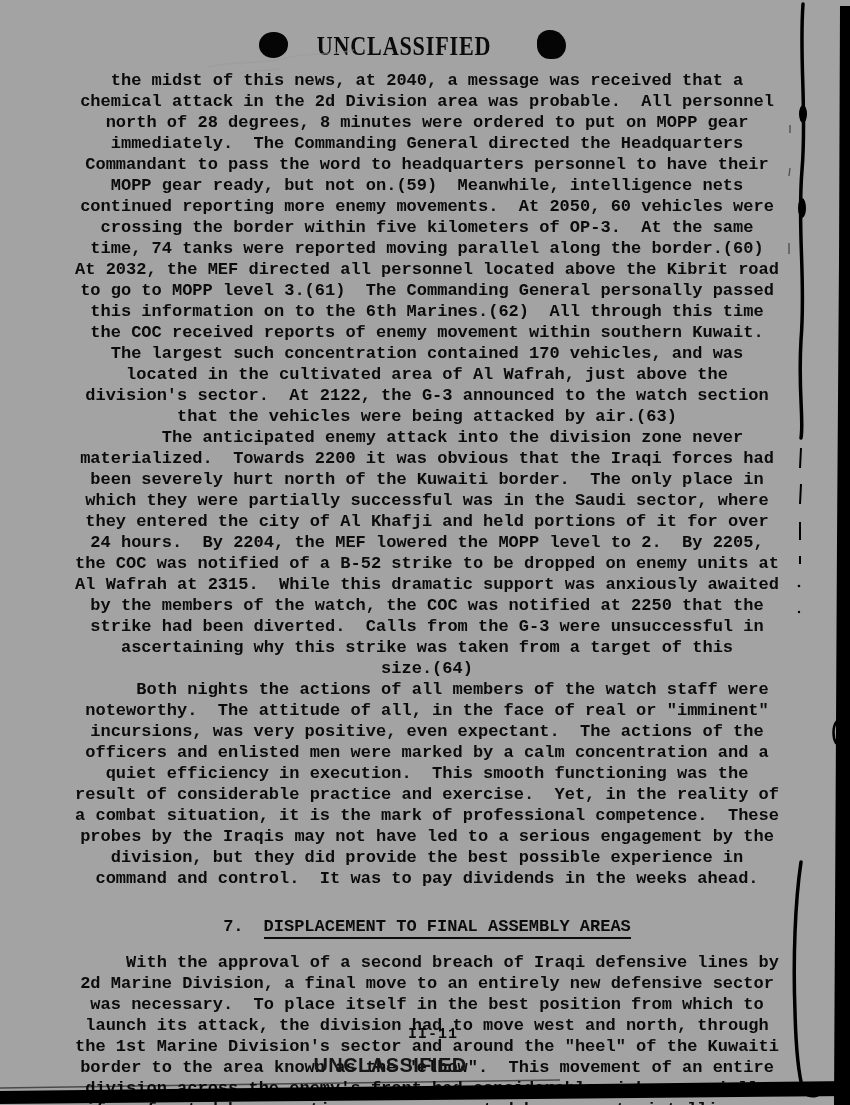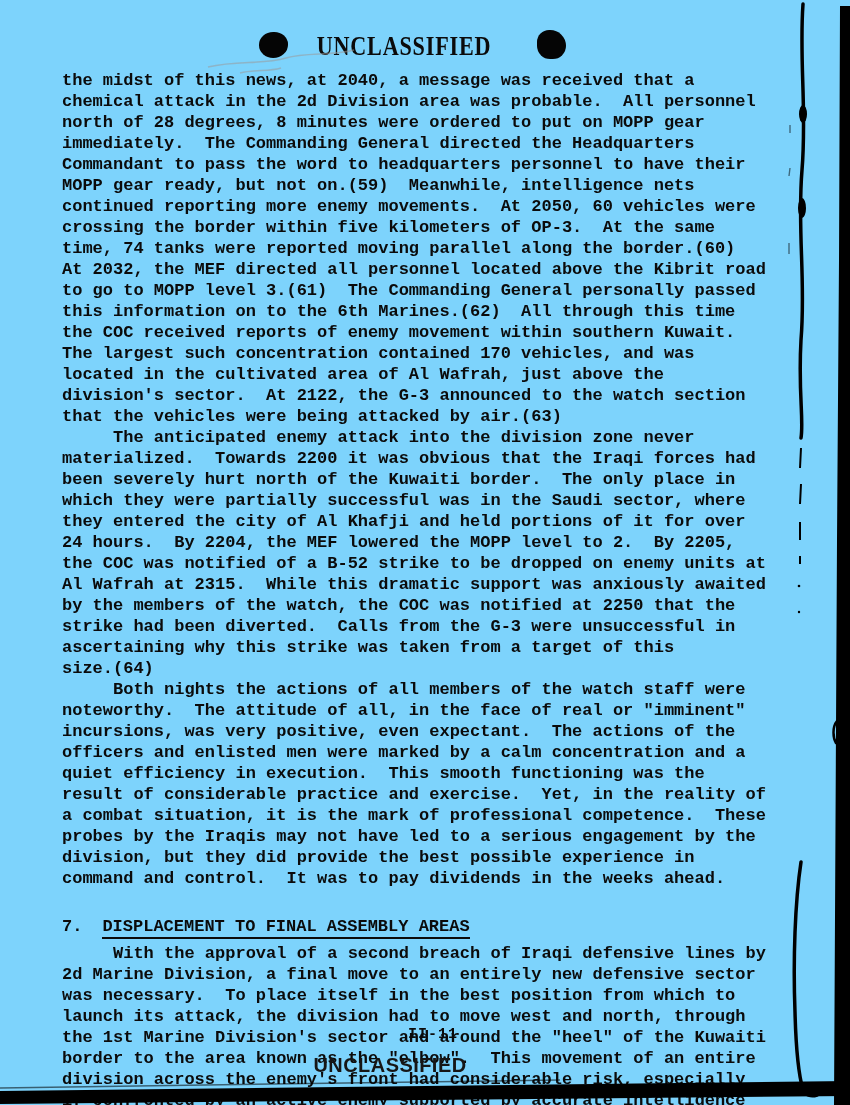--- a/index.html
+++ b/index.html
@@ -1,44 +1,45 @@
 <!DOCTYPE html>
 <html><head>
 <meta charset="utf-8">
 <style>
   html, body { margin: 0; padding: 0; background: #ffffff; }
   .page {
     position: relative;
     width: 850px;
     height: 1105px;
-    background: #7dd3fc;
+    background: #a3a3a3;
     overflow: hidden;
     font-family: "Liberation Mono", "DejaVu Sans Mono", monospace;
     color: #0b0b0b;
+    text-align: center;
   }
   
   .hdr { position: absolute; top: 0; left: 0; width: 100%; height: 80px; }
   .hdr-title {
     position: absolute; left: 404px; top: 31px; transform: translateX(-50%) scaleX(0.82);
     font-family: "Liberation Serif", "DejaVu Serif", serif;
     font-weight: bold; font-size: 27px; letter-spacing: 1px; white-space: nowrap;
   }
   .stamp-dot {
     position: absolute; background: #050505; border-radius: 50% 48% 52% 50%;
   }
   .stamp-dot.left  { left: 259px; top: 32px; width: 29px; height: 26px; }
   .stamp-dot.right { left: 537px; top: 30px; width: 29px; height: 29px; border-radius: 46% 60% 50% 50%; }
   
   .body-text {
     position: absolute; top: 70px; left: 62px; width: 730px;
     font-size: 17px; line-height: 21px; font-weight: bold;
   }
   .body-text p { margin: 0; white-space: pre-wrap; }
   .body-text p + p { margin-top: 0; }
-  .body-text p.sec-heading { margin-top: 27px; margin-bottom: 6px; white-space: pre; }
+  .body-text p.sec-heading { margin-top: 27px; margin-bottom: 15px; white-space: pre; }
   .sec-heading .sec-title { margin-left: 20px; border-bottom: 2px solid #0b0b0b; padding-bottom: 1px; }
   .lastline { white-space: pre; }
   .fade-heavy { opacity: 0.30; filter: blur(0.5px); }
   .fade-light { opacity: 0.62; }
   
   .pageno {
     position: absolute; top: 1026px; left: 433px; transform: translateX(-50%);
     font-size: 15px; font-weight: bold; letter-spacing: 1px;
   }
   .ftr-class {

